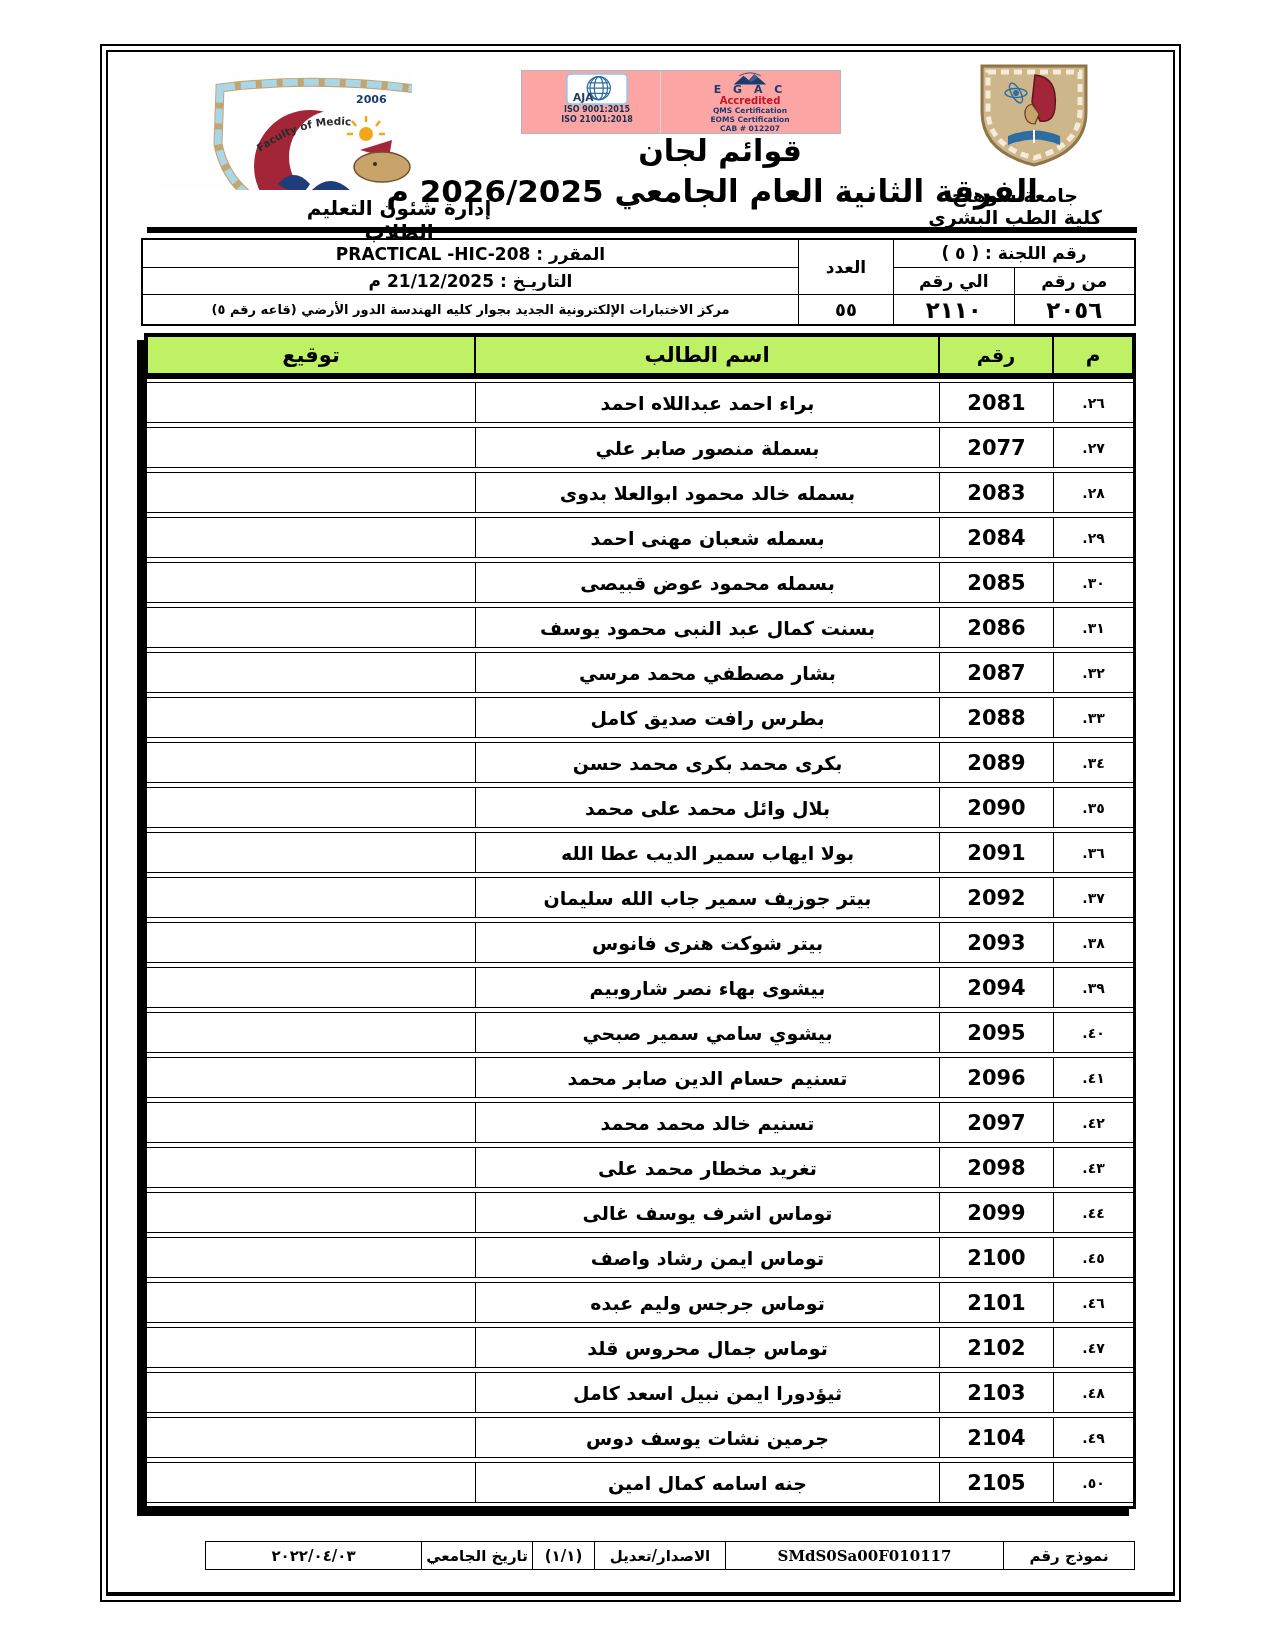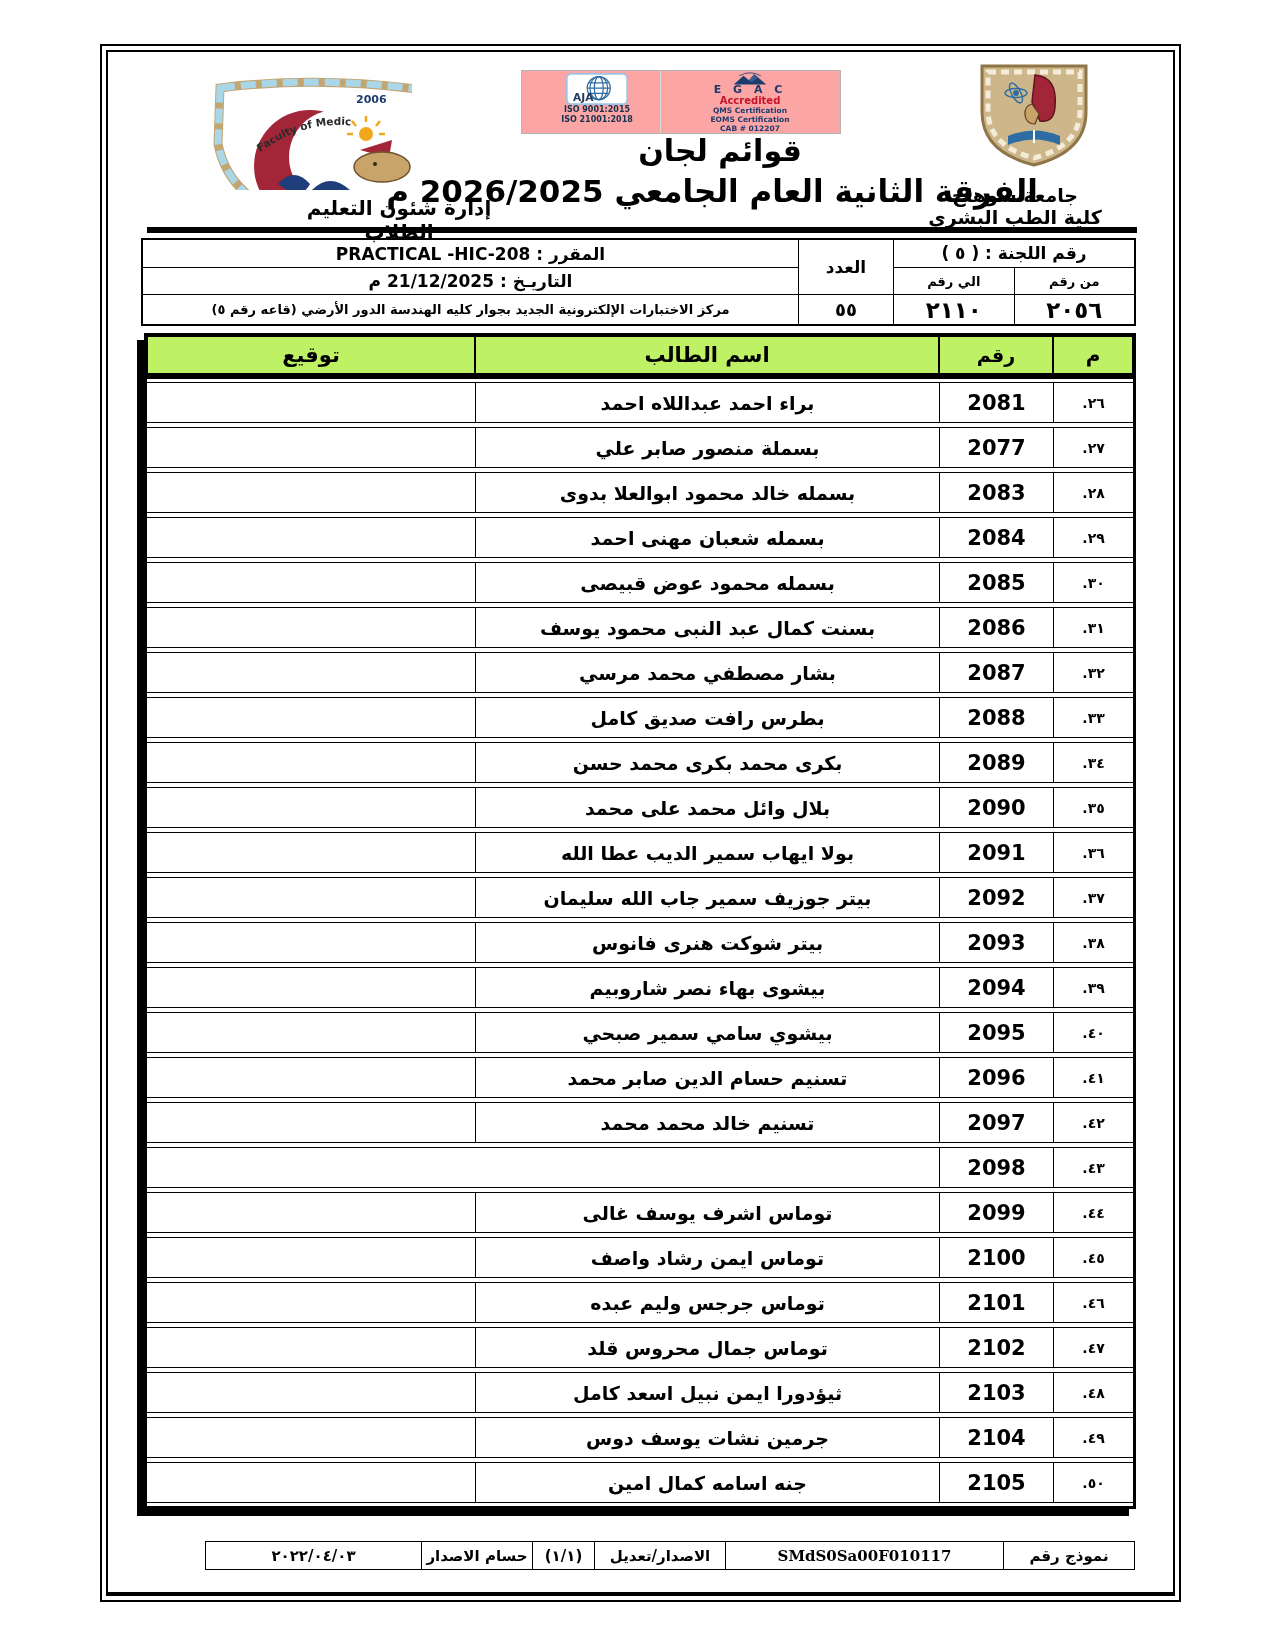--- a/index.html
+++ b/index.html
@@ -29,21 +29,21 @@
   .header-rule{left:147px;top:227px;width:990px;height:6px;background:#000;}
   
   .info-table{left:141px;top:238px;width:995px;height:88px;border:2px solid #000;display:flex;direction:rtl;box-sizing:border-box;}
   .info-col{box-sizing:border-box;display:flex;flex-direction:column;}
   .info-col-right{width:240px;}
   .info-col-count{width:96px;border-left:1px solid #000;border-right:1px solid #000;}
   .info-col-course{flex:1;}
   .info-cell{box-sizing:border-box;display:flex;align-items:center;justify-content:center;font-weight:bold;direction:rtl;}
   .committee-label{height:28px;font-size:17px;border-bottom:1px solid #000;}
   .range-headers{height:27px;display:flex;direction:rtl;border-bottom:1px solid #000;}
-  .range-headers .info-cell{flex:1;height:100%;font-size:13px;}
+  .range-headers .info-cell{flex:1;height:100%;font-size:17px;}
   .range-headers .info-cell:first-child{border-left:1px solid #000;}
   .range-values{height:29px;display:flex;direction:rtl;}
   .range-values .info-cell{flex:1;height:100%;font-size:23px;letter-spacing:2px;}
   .range-values .info-cell:first-child{border-left:1px solid #000;}
   .count-label{height:55px;font-size:17px;border-bottom:1px solid #000;}
   .count-value{flex:1;font-size:18px;letter-spacing:1px;}
   .course-row{height:28px;font-size:17px;border-bottom:1px solid #000;}
   .date-row{height:27px;font-size:17px;border-bottom:1px solid #000;}
   .location-row{flex:1;font-size:13px;}
   
@@ -305,20 +305,21 @@
   <div class="mt-row">
     <div class="cell cell-serial col-serial">٤٢.</div>
     <div class="cell cell-number col-number">2097</div>
     <div class="cell cell-name col-name">تسنيم خالد محمد محمد</div>
     <div class="cell cell-sign col-sign"></div>
   </div>
 
   <div class="mt-row">
     <div class="cell cell-serial col-serial">٤٣.</div>
     <div class="cell cell-number col-number">2098</div>
+    <div class="cell cell-name col-name">تغريد مخطار محمد على</div>
     <div class="cell cell-sign col-sign"></div>
   </div>
 
   <div class="mt-row">
     <div class="cell cell-serial col-serial">٤٤.</div>
     <div class="cell cell-number col-number">2099</div>
     <div class="cell cell-name col-name">توماس اشرف يوسف غالى</div>
     <div class="cell cell-sign col-sign"></div>
   </div>
 
@@ -364,15 +365,15 @@
     <div class="cell cell-sign col-sign"></div>
   </div>
 </div>
 </div>
 
 <div class="abs footer-table">
   <div class="fcell f-form-label">نموذج رقم</div>
   <div class="fcell f-form-value">SMdS0Sa00F010117</div>
   <div class="fcell f-issue-label">الاصدار/تعديل</div>
   <div class="fcell f-issue-value">(١/١)</div>
-  <div class="fcell f-date-label">حسام الاصدار</div>
+  <div class="fcell f-date-label">تاريخ الجامعي</div>
   <div class="fcell f-date-value">٢٠٢٢/٠٤/٠٣</div>
 </div>
 
 </body></html>

